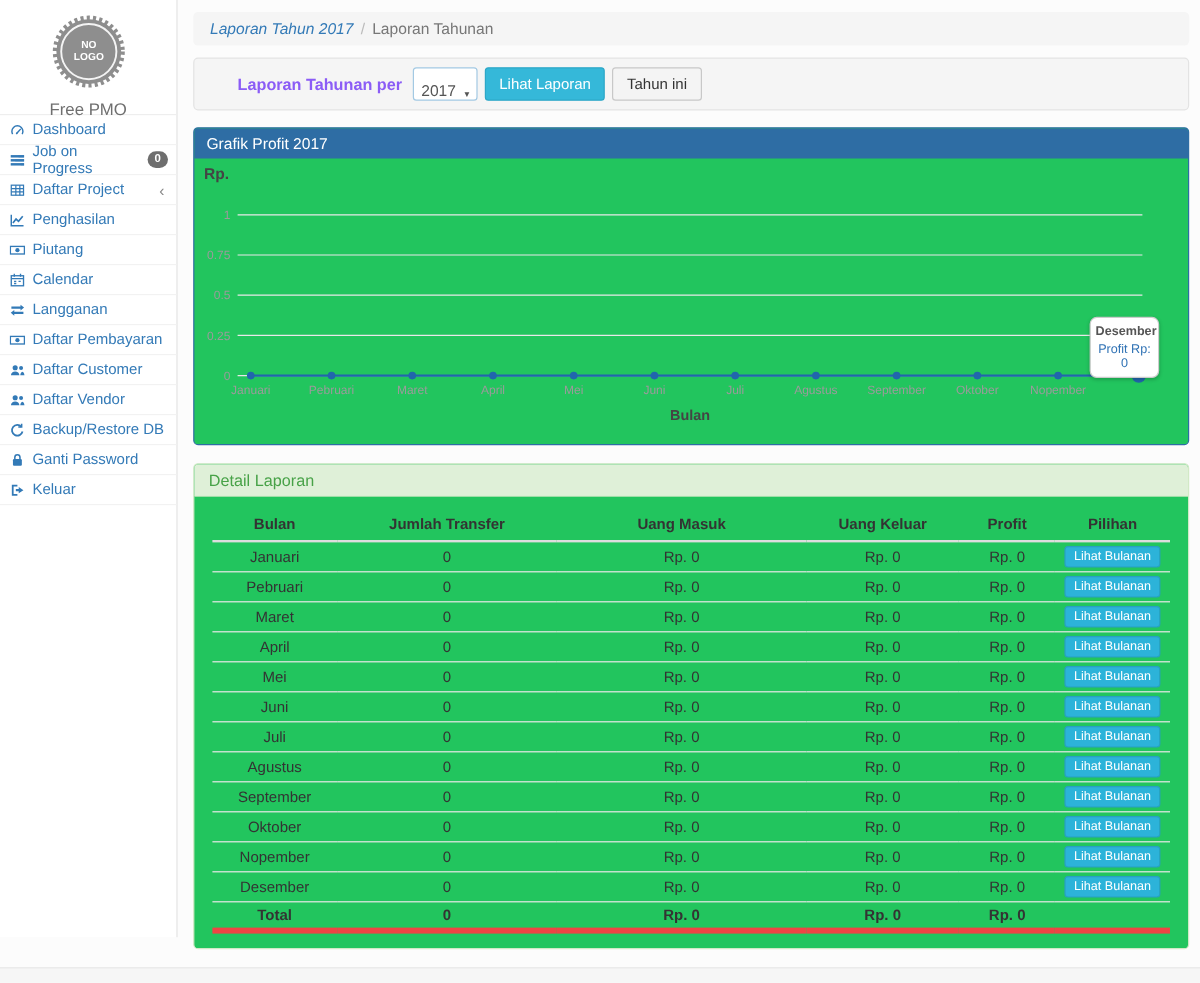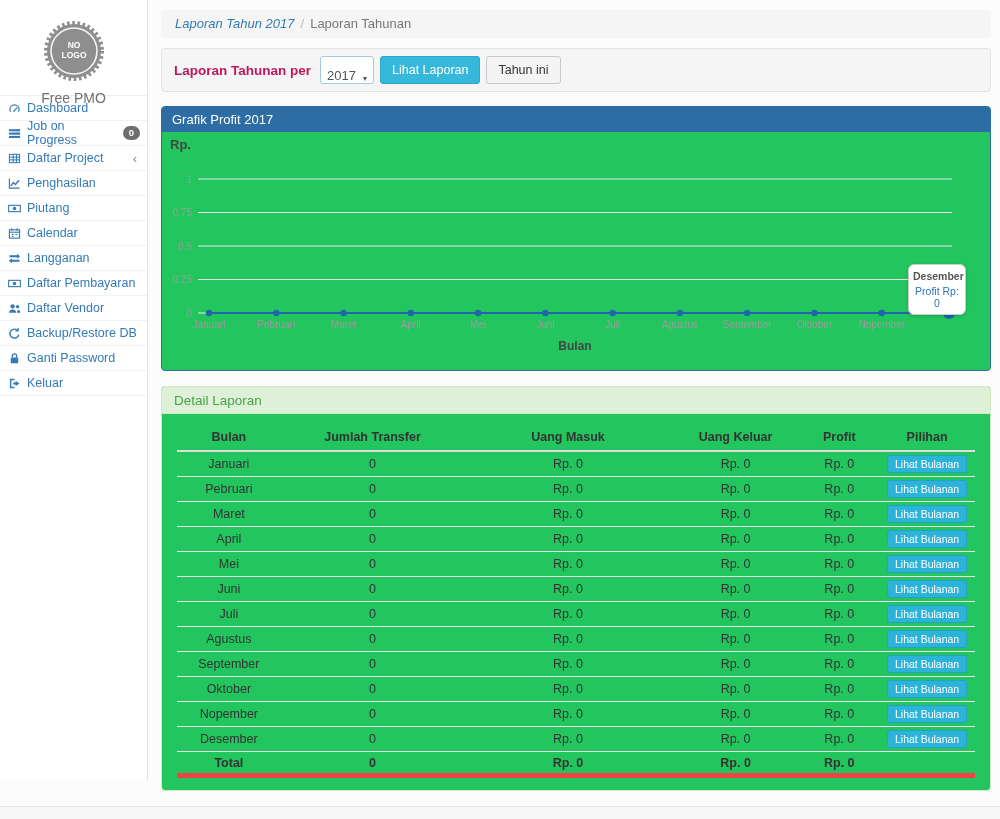--- a/index.html
+++ b/index.html
@@ -2,42 +2,42 @@
 <html><head>
 <meta charset="utf-8">
 <style>
   * { margin:0; padding:0; box-sizing:border-box; }
   html,body { width:1000px; height:819px; overflow:hidden;
     font-family:"Liberation Sans","DejaVu Sans",sans-serif; background:#fcfcfc; color:#333; }
 
   
   .sidebar { position:absolute; left:0; top:0; width:148px; height:781px;
     background:#fff; border-right:1px solid #e3e3e3; }
-  .brand-box { text-align:center; padding-top:20px; height:95px; }
+  .brand-box { text-align:center; padding-top:12px; height:95px; }
   .brand-name { font-size:14px; color:#6f6f6f; margin-top:4px; }
   .menu { list-style:none; border-top:1px solid #eee; }
   .menu li { border-bottom:1px solid #f2f2f2; }
   .menu a { display:flex; align-items:center; gap:6px; padding:5px 7px; height:24px;
     font-size:12.5px; color:#337ab7; text-decoration:none; cursor:pointer; }
   .menu .icon { width:14px; height:14px; display:inline-flex; align-items:center; justify-content:center; color:#337ab7; flex:none; }
   .menu .icon svg { width:13px; height:13px; }
   .badge { margin-left:auto; background:#6e6e6e; color:#fff; font-size:9.5px; font-weight:bold;
     border-radius:9px; padding:2px 6px; line-height:1; }
   .chevron { margin-left:auto; color:#888; font-size:13px; line-height:1; padding-right:3px; }
 
   
   .main { margin-left:149px; width:851px; min-height:781px; padding:10px 10px 0 12px; }
   .breadcrumb { width:830px; height:28px; background:#f5f5f5; border-radius:4px;
     padding:6px 14px; font-size:13px; color:#777; margin-bottom:10px; }
   .breadcrumb a { color:#337ab7; text-decoration:none;font-style:italic; }
   .breadcrumb .sep { color:#bbb; margin:0 6px; }
 
   .well { width:830px; height:44px; background:#f5f5f5; border:1px solid #e3e3e3; border-radius:4px;
     display:flex; align-items:center; gap:6px; padding:8px 12px; margin-bottom:14px; }
-  .filter-label { font-size:13.5px; font-weight:bold; color:#be185d; margin-right:3px; }
+  .filter-label { font-size:13.5px; font-weight:bold; color:#8b5cf6; margin-right:3px;margin-left:24px; }
   .select-box { width:54px; height:28px; background:#fff; border:1px solid #a3c9e3; border-radius:3px;
     display:flex; align-items:flex-end; justify-content:space-between; padding:0 6px; font-size:13px; color:#555; cursor:pointer; }
   .select-box .caret { font-size:8px; color:#555; }
   .btn { height:28px; padding:0 11px; font-size:12.5px; border-radius:3px; cursor:pointer; }
   .btn-info { background:#35b8d9; border:1px solid #2da7c7; color:#fff; }
   .btn-default { background:#f4f4f4; border:1px solid #c8c8c8; color:#333; }
 
   
   .panel { width:830px; background:#22c55e; border-radius:4px; margin-bottom:15px; }
   .panel-primary { border:1px solid #2e6da4; }
@@ -179,20 +179,33 @@
       </li>
     <li>
         <a>
       <span class="icon">
             <svg viewBox="0 0 14 14">
               <rect x="0.7" y="3.6" width="12.6" height="6.8" fill="none" stroke="currentColor" stroke-width="1.2"></rect>
               <circle cx="7" cy="7" r="1.9" fill="currentColor"></circle>
             </svg>
           </span>
       <span>Daftar Pembayaran</span>
+        </a>
+      </li>
+    <li>
+        <a>
+      <span class="icon">
+            <svg viewBox="0 0 14 14" fill="currentColor">
+              <circle cx="5" cy="4.8" r="2.3"></circle>
+              <path d="M1.2 11.5c0-2.1 1.7-3.4 3.8-3.4s3.8 1.3 3.8 3.4z"></path>
+              <circle cx="10.3" cy="5" r="1.8"></circle>
+              <path d="M9.6 11.5c0-1.5.7-2.7 1.9-3.2 1.1.5 1.8 1.7 1.8 3.2z"></path>
+            </svg>
+          </span>
+      <span>Daftar Customer</span>
         </a>
       </li>
     <li>
         <a>
       <span class="icon">
             <svg viewBox="0 0 14 14" fill="currentColor">
               <circle cx="5" cy="4.8" r="2.3"></circle>
               <path d="M1.2 11.5c0-2.1 1.7-3.4 3.8-3.4s3.8 1.3 3.8 3.4z"></path>
               <circle cx="10.3" cy="5" r="1.8"></circle>
               <path d="M9.6 11.5c0-1.5.7-2.7 1.9-3.2 1.1.5 1.8 1.7 1.8 3.2z"></path>

